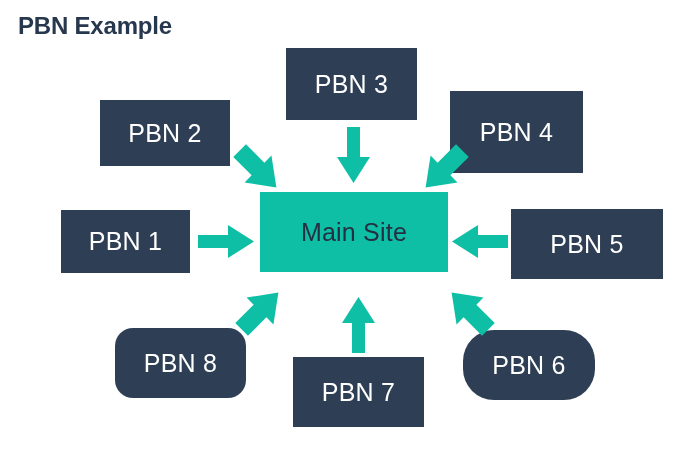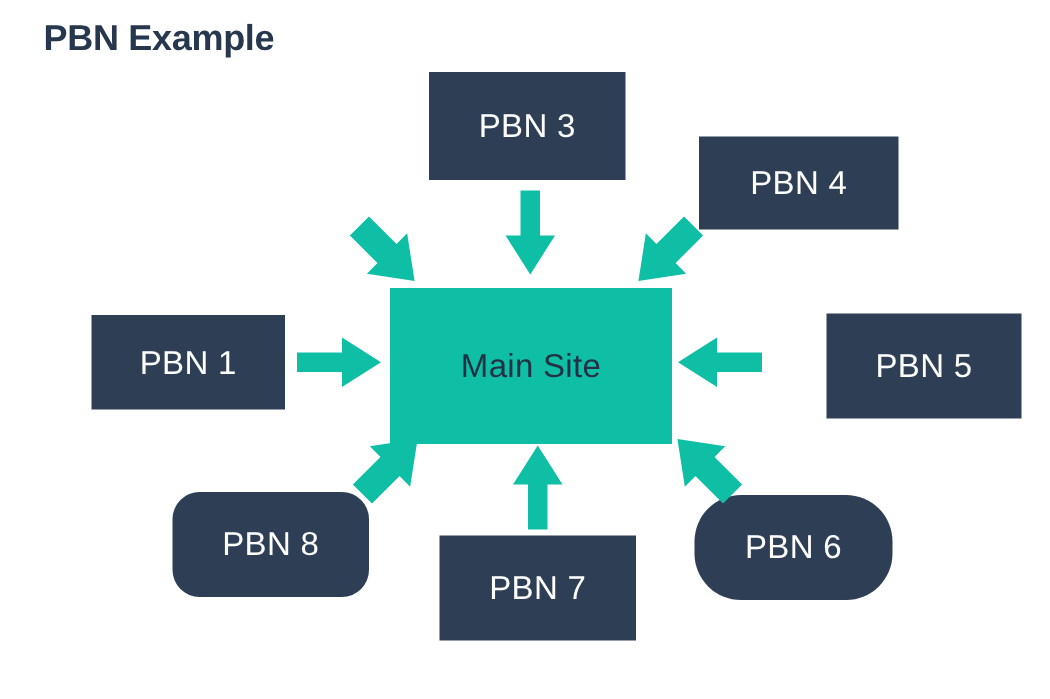--- a/index.html
+++ b/index.html
@@ -17,31 +17,30 @@
   }
   #page-title {
     position: absolute;
     left: 18px;
     top: 12px;
     font-size: 24px;
     font-weight: bold;
     color: #27374d;
     letter-spacing: -0.2px;
     white-space: nowrap;
-    margin-left: 11px;
   }
   .node {
     position: absolute;
     box-sizing: border-box;
     display: flex;
     align-items: center;
     justify-content: center;
     color: #ffffff;
     background: #2e3f55;
-    font-size: 22px;
+    font-size: 25px;
     font-weight: normal;
     letter-spacing: 0.2px;
     white-space: nowrap;
   }
   .node.center {
     background: #0ebfa6;
     color: #233142;
   }
   .arrow {
     position: absolute;
@@ -49,38 +48,41 @@
   }
   .arrow svg { display: block; overflow: visible; }
 </style>
 </head>
 <body>
 
 <div id="canvas">
 
   <div id="page-title">PBN Example</div>
 
-  <div class="node center" style="left:260px; top:192px; width:188px; height:104px;">
+  <div class="node center" style="left:260px; top:192px; width:188px; height:80px;">
     <span>Main Site</span>
   </div>
 
   <div class="node" style="left:61px; top:210px; width:129px; height:63px;justify-content:center;">
     <span>PBN 1</span>
   </div>
 
+  <div class="node" style="left:100px; top:100px; width:130px; height:66px;">
+    <span>PBN 2</span>
+  </div>
 
   <div class="node" style="left:286px; top:48px; width:131px; height:72px;">
     <span>PBN 3</span>
   </div>
 
-  <div class="node" style="left:466px; top:91px; width:133px; height:62px;">
+  <div class="node" style="left:450px; top:91px; width:133px; height:82px;">
     <span>PBN 4</span>
   </div>
 
-  <div class="node" style="left:511px; top:209px; width:130px; height:70px;margin-left:40px;">
+  <div class="node" style="left:511px; top:209px; width:152px; height:70px;">
     <span>PBN 5</span>
   </div>
 
   <div class="node" style="left:463px; top:330px; width:132px; height:70px;border-radius:31px;">
     <span>PBN 6</span>
   </div>
 
   <div class="node" style="left:293px; top:357px; width:131px; height:70px;">
     <span>PBN 7</span>
   </div>

